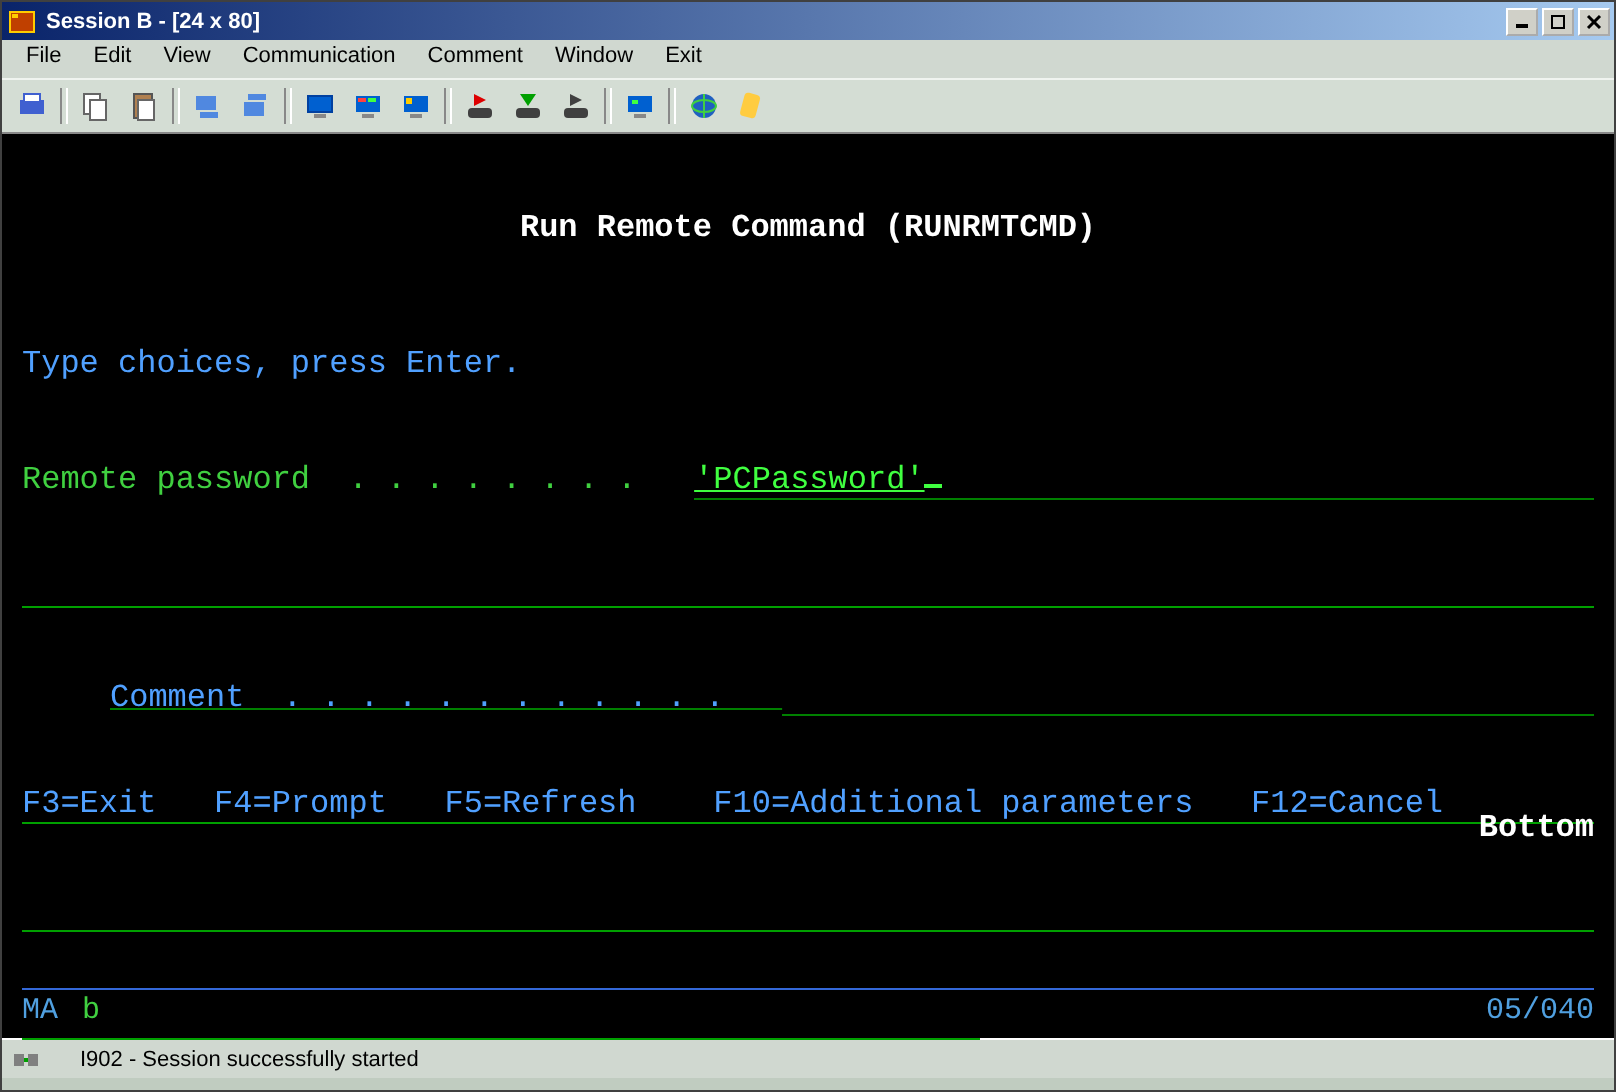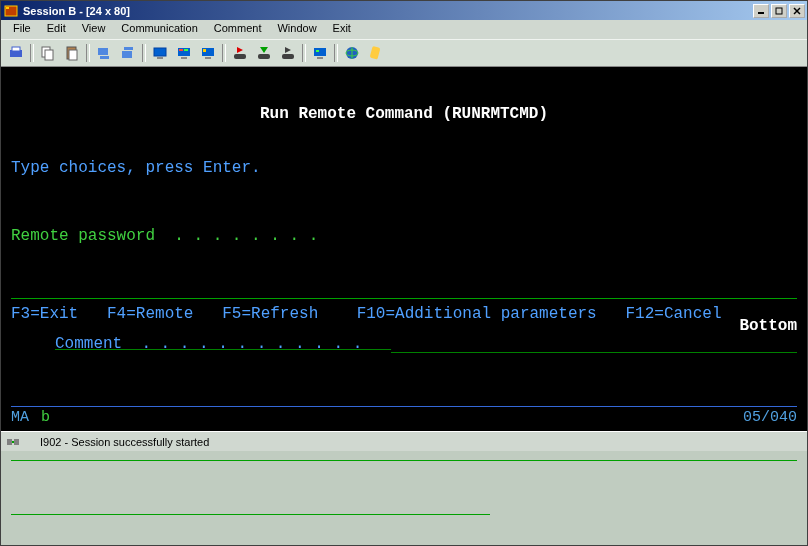--- a/index.html
+++ b/index.html
@@ -70,32 +70,32 @@
     width: 2px; height: 18px;
     border-left: 1px solid #888;
     border-right: 1px solid #fff;
   }
   .terminal {
     background: #000;
     color: #c0c0c0;
     font-family: "Courier New", monospace;
     font-size: 16px;
     line-height: 18px;
-    height: 364px;
+    height: 452px;
     padding: 2px 10px 0 10px;
     position: relative;
     white-space: pre;
   }
   .t-title {
     color: #ffffff;
     font-weight: bold;
     text-align: center;
   }
-  .t-instr { color: #50a0ff; }
-  .t-field-row { display: flex; margin-top: 14px; }
+  .t-instr { color: #50a0ff; margin-top: 14px;}
+  .t-field-row { display: flex; margin-top: 4px; }
   .t-label { color: #40d040; }
   .t-label-blue { color: #50a0ff; }
   .t-input-wrap {
     color: #40ff40;
     border-bottom: 1px solid #008000;
     flex: 1;
     text-decoration: underline;
     text-decoration-color: #40ff40;
   }
   .green-line { border-bottom: 1px solid #00a000; height: 18px; }
@@ -265,32 +265,32 @@
       <svg width="16" height="16">
         <rect x="3" y="2" width="8" height="12" rx="2" fill="#ffcc40" transform="rotate(15 8 8)"></rect>
       </svg>
     </div>
 </div>
 
 <div class="terminal">
   <div class="t-title">Run Remote Command (RUNRMTCMD)</div>
   <div class="t-instr">Type choices, press Enter.</div>
   <div class="t-field-row">
-    <span class="t-label">Remote password  . . . . . . . .   </span>
+    <span class="t-label">Remote password  . . . . . . . .   </span><span class="t-input-wrap"><span>'PCPassword'</span><span class="cursor"></span></span>
   </div>
   <div class="green-line"></div>
   <div class="t-field-row" style="margin-top:0;margin-left:44px;">
     <span class="t-label-blue" style="text-decoration:underline; text-decoration-color:#008000;">Comment  . . . . . . . . . . . .   </span><span class="t-input-wrap" style="text-decoration-color:#008000;"><span></span></span>
   </div>
   <div class="green-line"></div>
   <div class="green-line"></div>
   <div class="green-line" style="width:61%;"></div>
   <div class="bottom-lbl">Bottom</div>
   <div class="fkeys">
-    <div>F3=Exit   F4=Remote   F5=Refresh    F10=Additional parameters   F12=Cancel</div>
+    <div>F3=Exit   F4=Prompt   F5=Refresh    F10=Additional parameters   F12=Cancel</div>
   </div>
   <div class="oia">
     <span class="oia-left"><span class="ma">MA</span><span class="b">b</span></span>
     <span>05/040</span>
   </div>
 </div>
 
 <div class="statusbar">
   <span class="sb-icon">
     <svg width="14" height="14">

